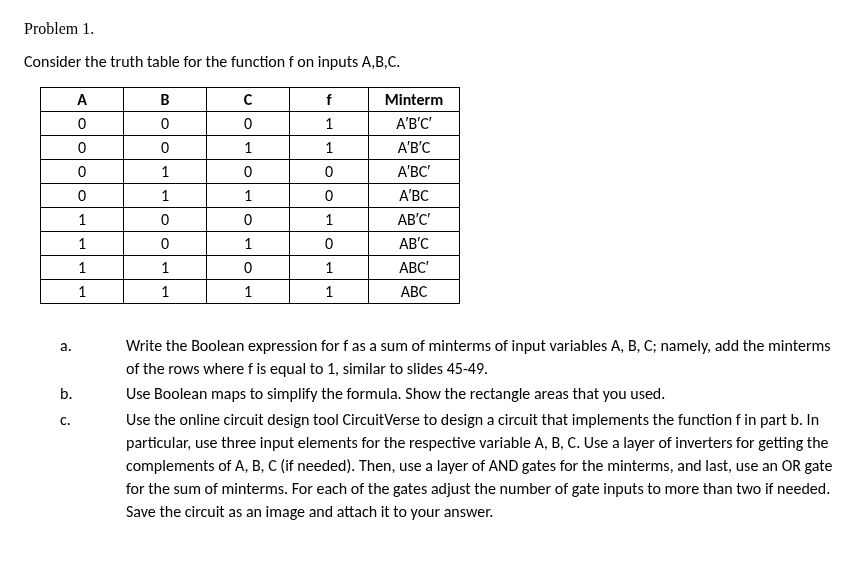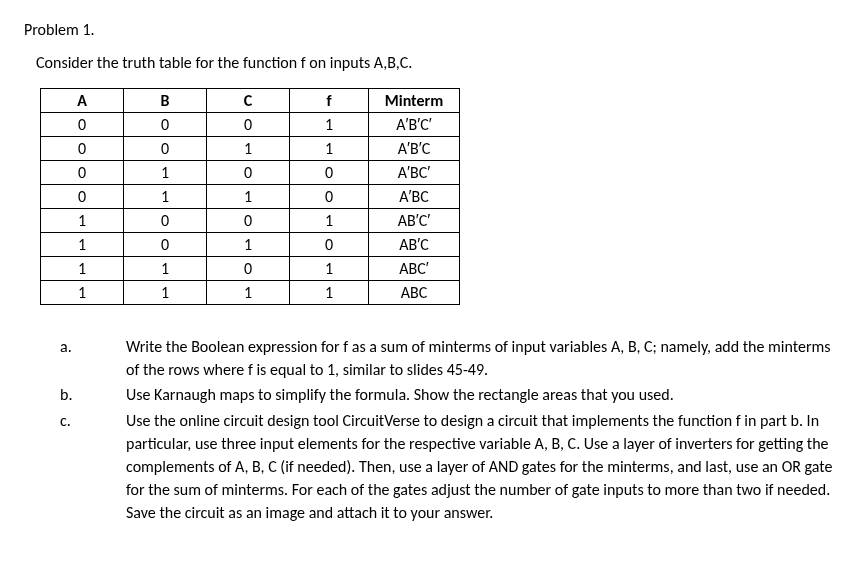--- a/index.html
+++ b/index.html
@@ -7,24 +7,24 @@
       font-size: 16px;
       color: #000;
       background: #fff;
       margin: 0;
       padding: 20px 24px;
       width: 858px;
       box-sizing: border-box;
     }
     .title {
       margin-bottom: 14px;
+      font-family: Liberation Serif, serif;
     }
     .intro {
       margin-bottom: 16px;
-      margin-left: 12px;
     }
     table {
       border-collapse: collapse;
       margin-left: 16px;
       margin-bottom: 30px;
     }
     th, td {
       border: 1px solid #000;
       text-align: center;
       font-weight: normal;
@@ -129,19 +129,19 @@
     </tbody>
 </table>
 
 <div class="questions">
     <div class="question">
       <div class="letter">a.</div>
       <div class="text">Write the Boolean expression for f as a sum of minterms of input variables A, B, C; namely, add the minterms of the rows where f is equal to 1, similar to slides 45-49.</div>
     </div>
     <div class="question">
       <div class="letter">b.</div>
-      <div class="text">Use Karnaugh maps to simplify the formula. Show the rectangle areas that you used.</div>
+      <div class="text">Use Boolean maps to simplify the formula. Show the rectangle areas that you used.</div>
     </div>
     <div class="question">
       <div class="letter">c.</div>
       <div class="text">Use the online circuit design tool CircuitVerse to design a circuit that implements the function f in part b. In particular, use three input elements for the respective variable A, B, C. Use a layer of inverters for getting the complements of A, B, C (if needed). Then, use a layer of AND gates for the minterms, and last, use an OR gate for the sum of minterms. For each of the gates adjust the number of gate inputs to more than two if needed. Save the circuit as an image and attach it to your answer.</div>
     </div>
   </div>
 
 </body></html>

